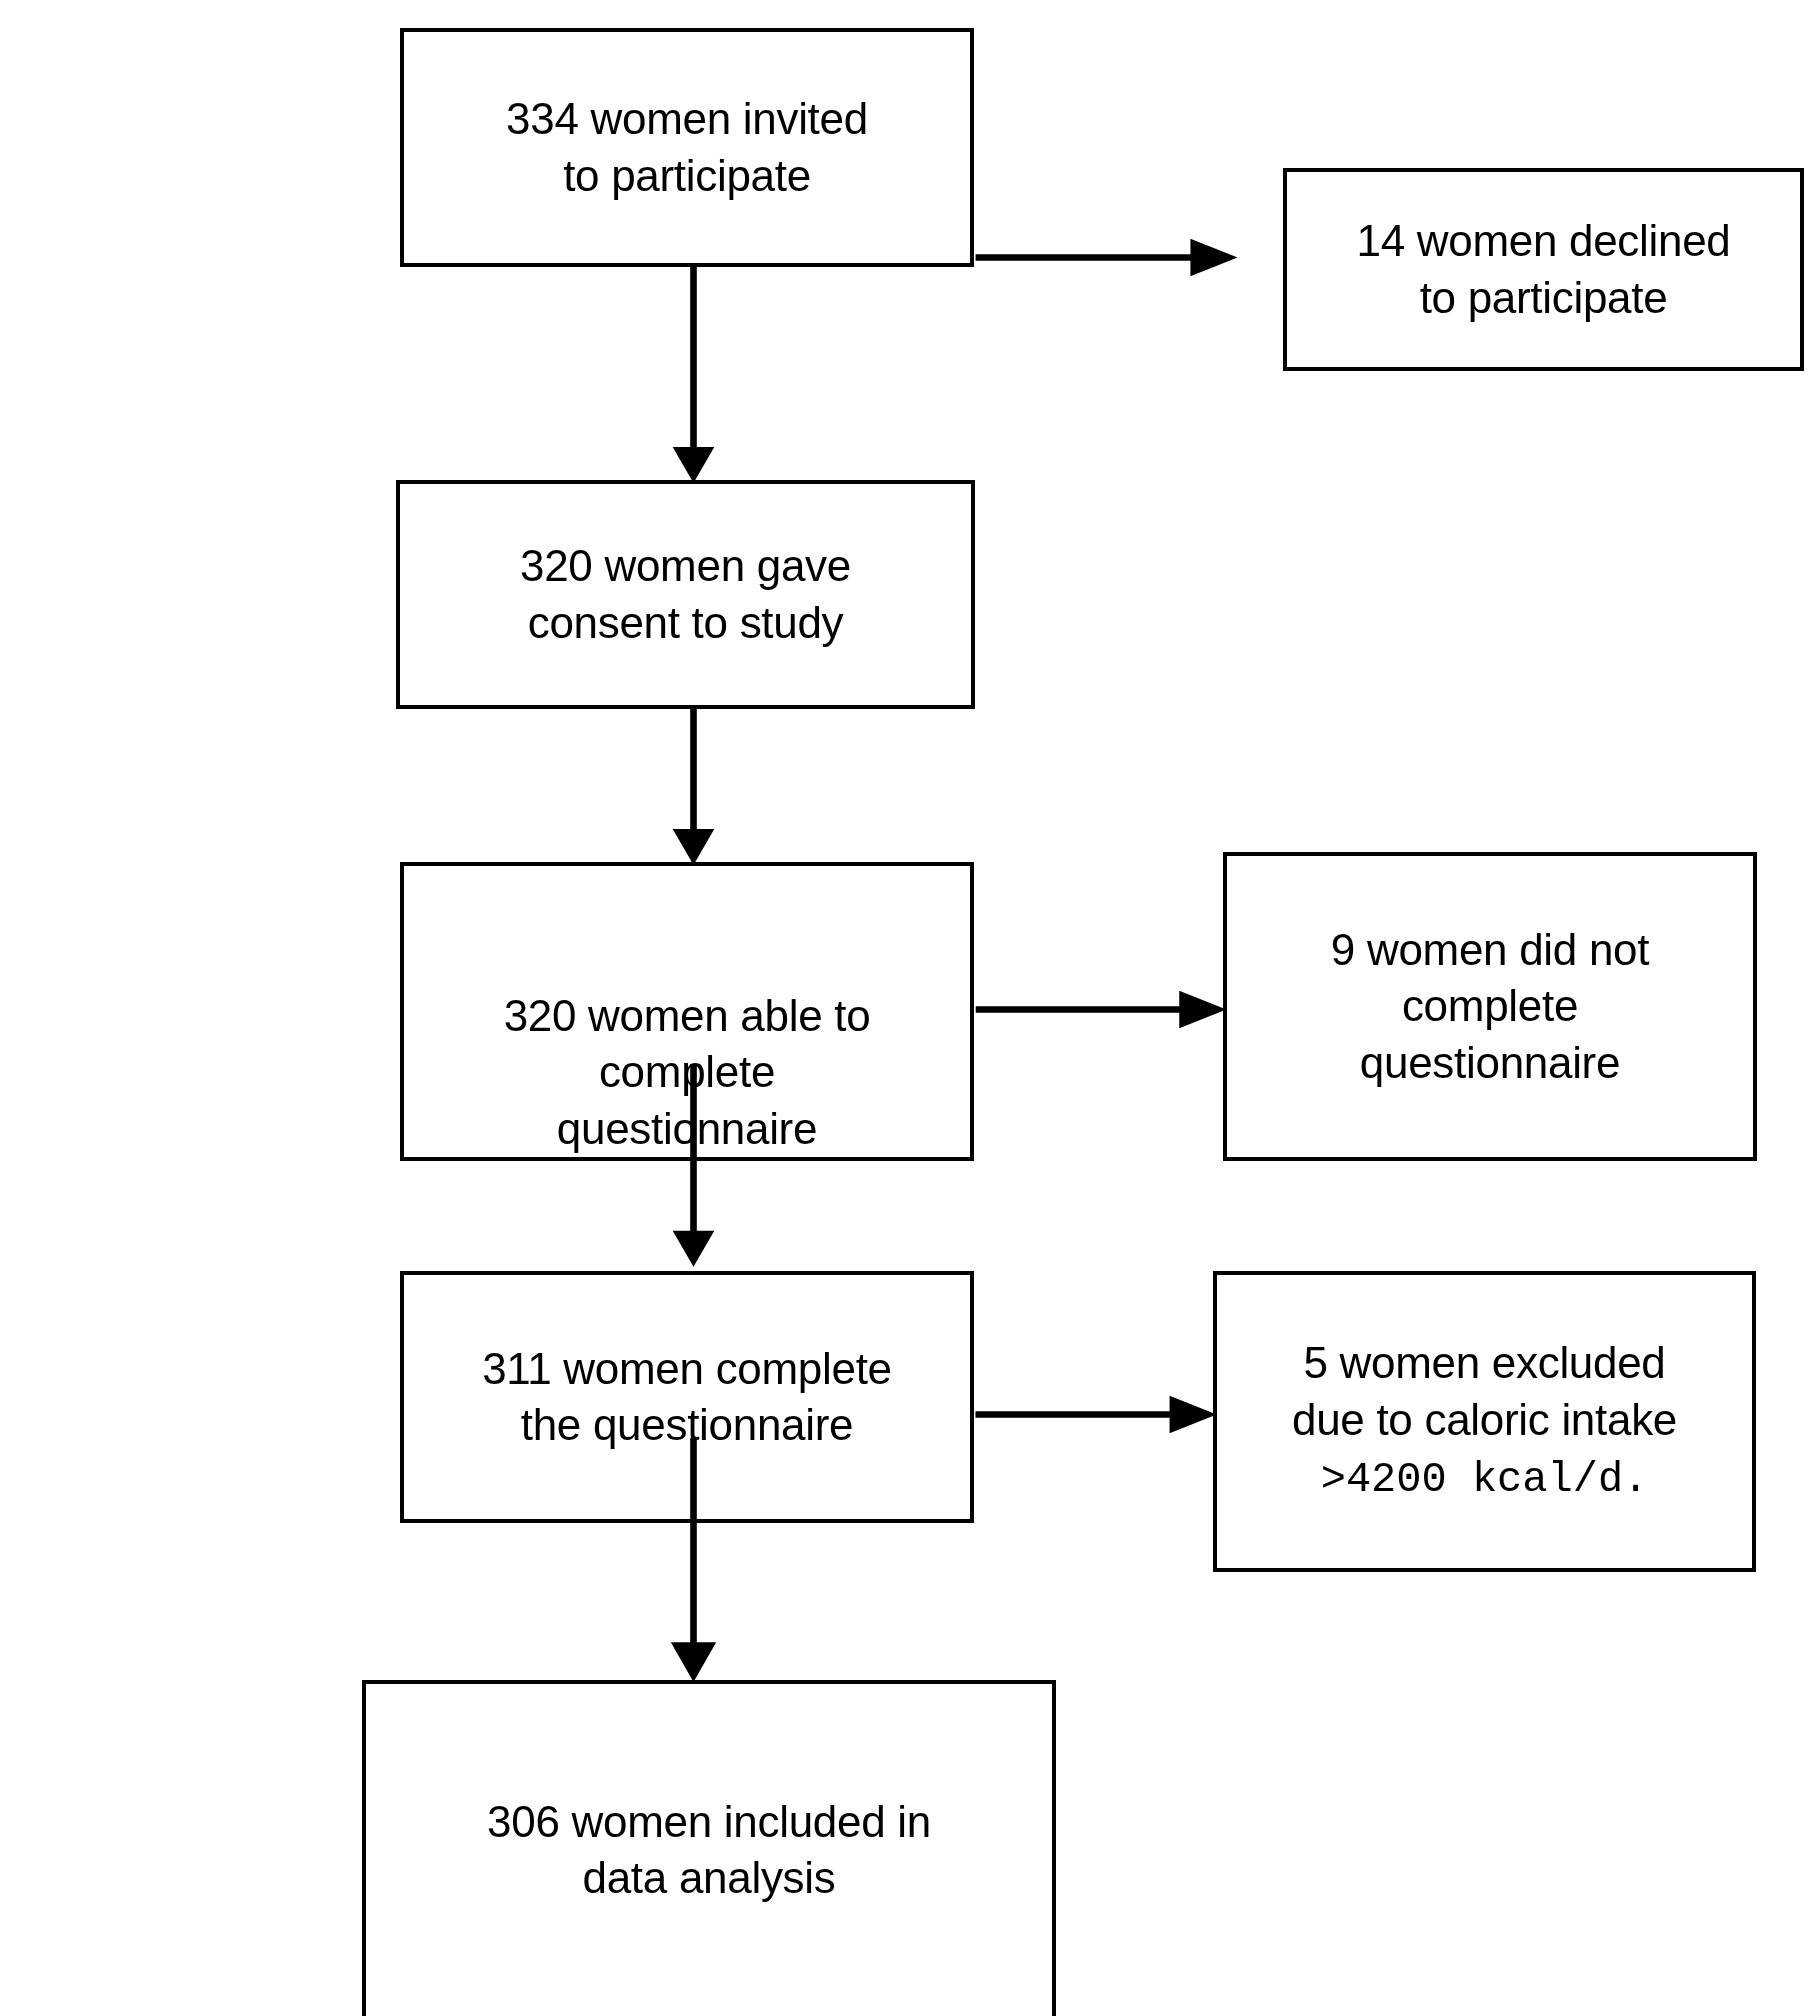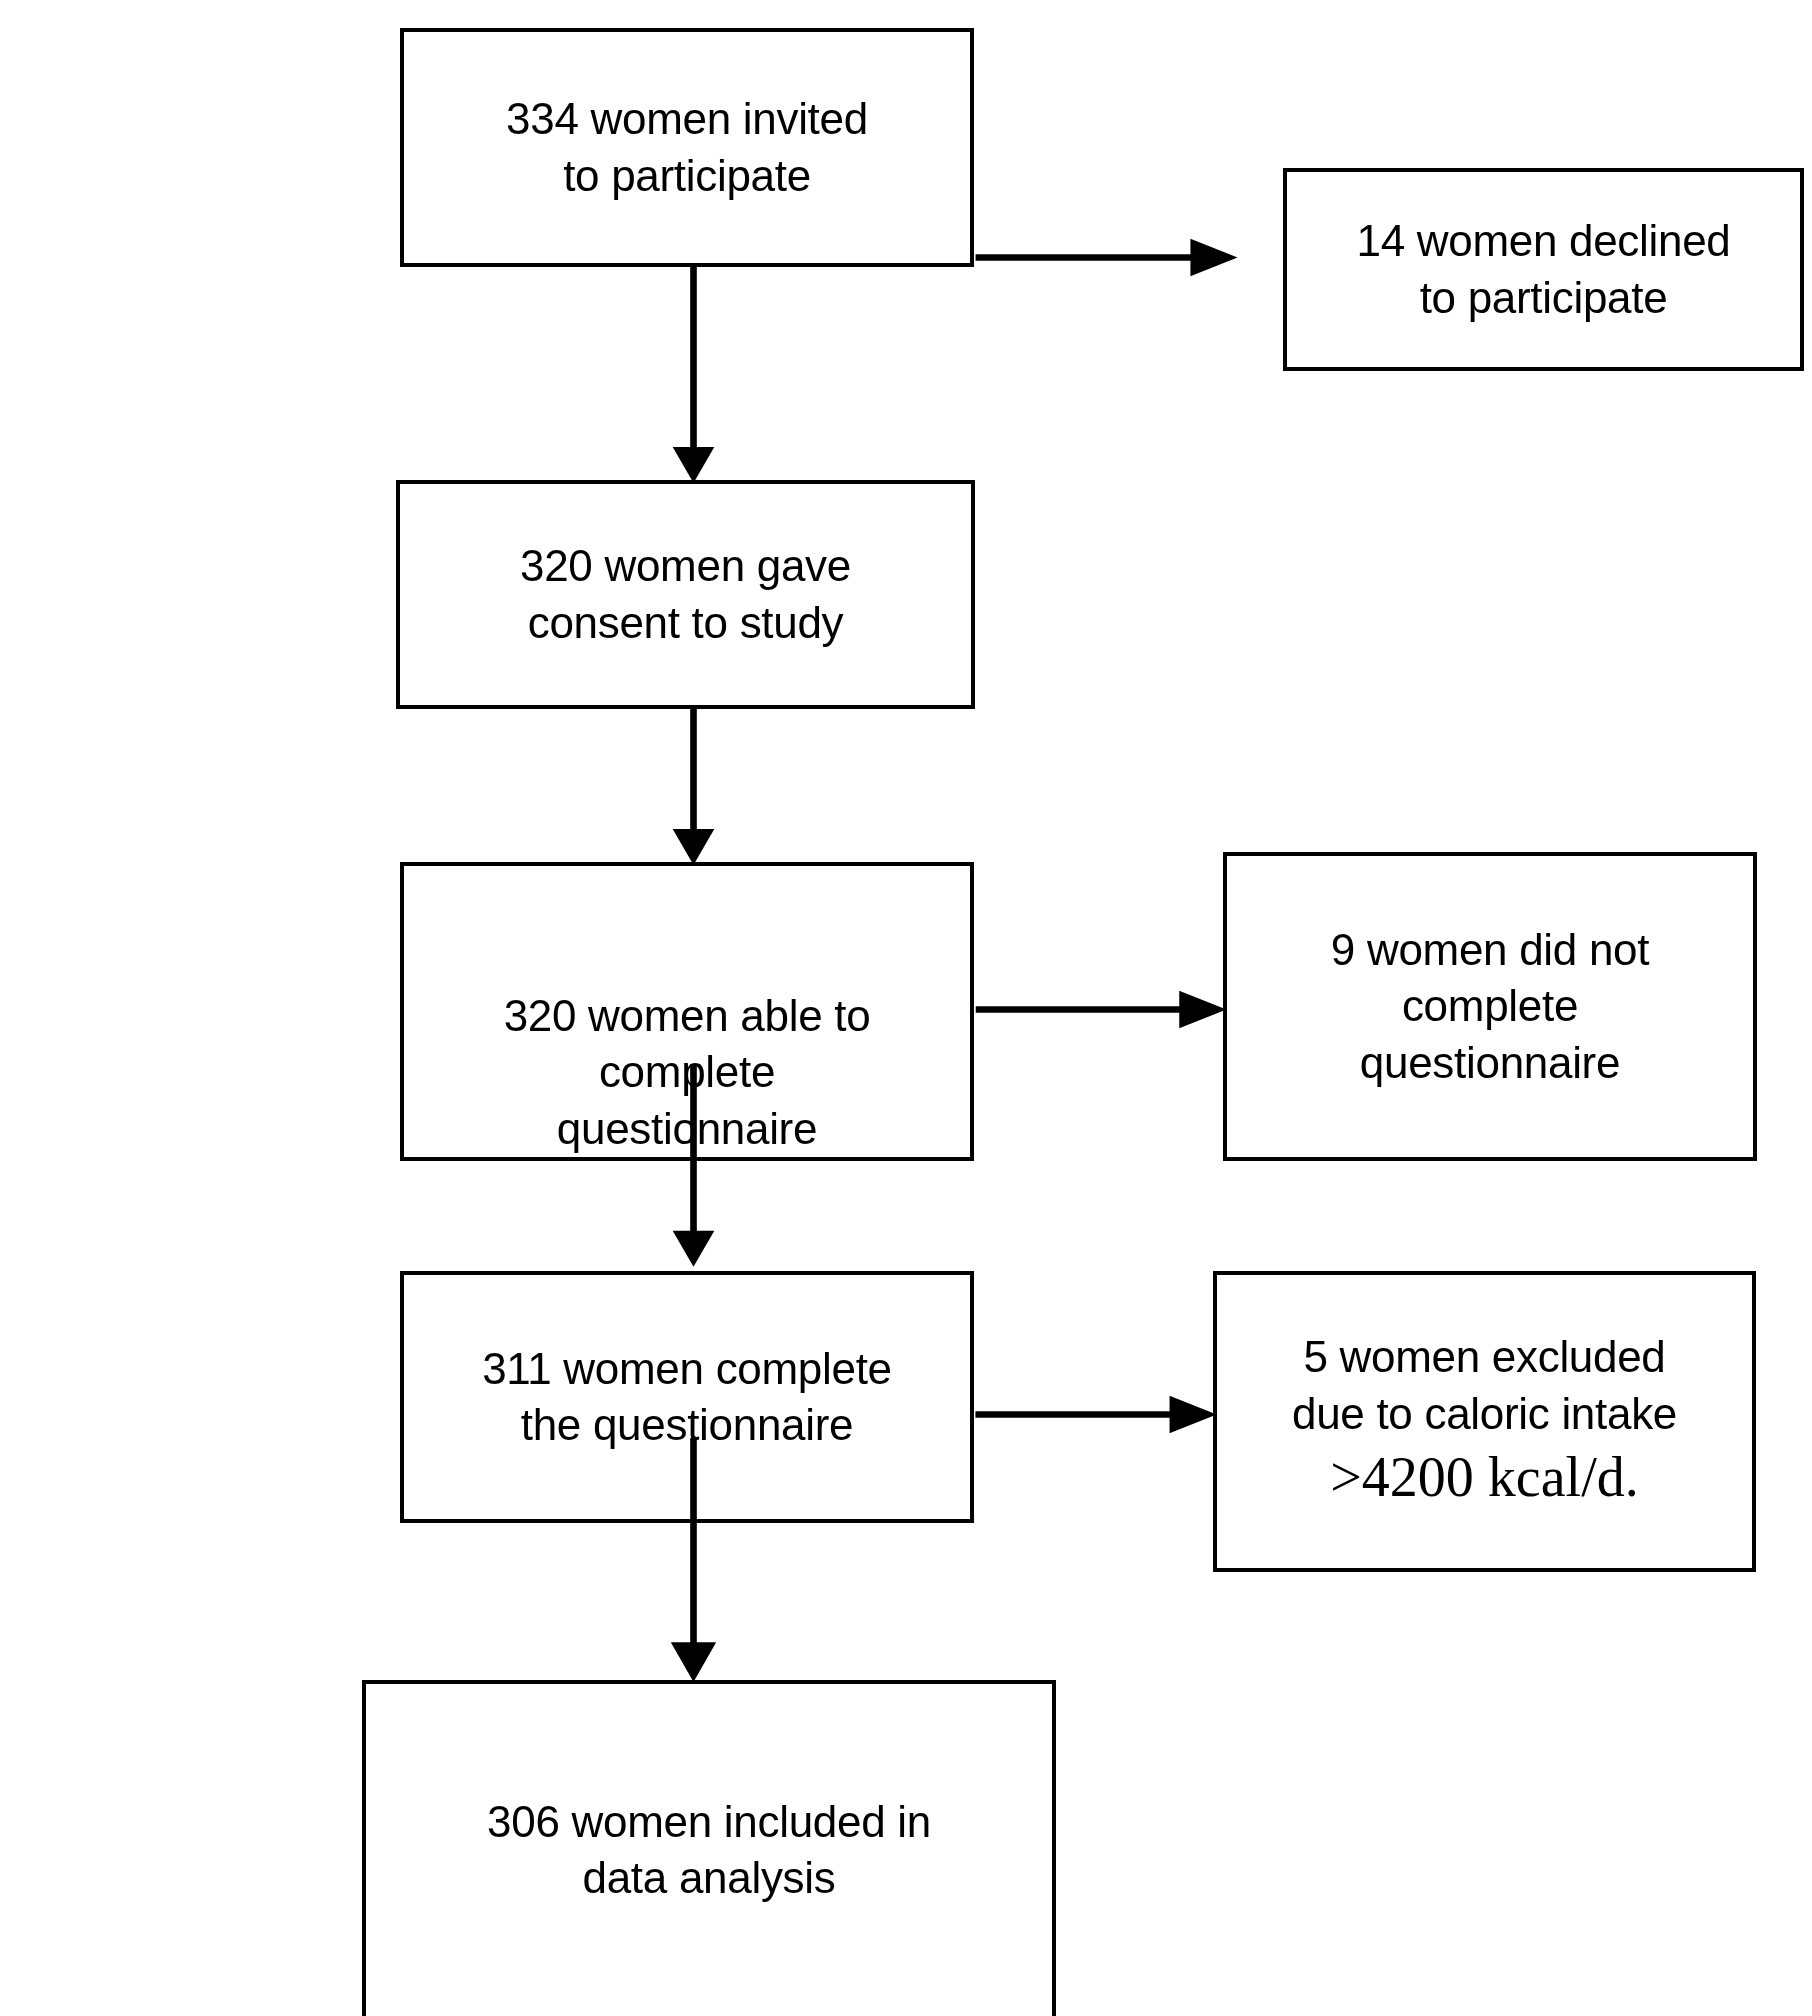--- a/index.html
+++ b/index.html
@@ -34,22 +34,22 @@
     line-height: 1.28;
     letter-spacing: -0.3px;
     padding: 0 13.2px;
     z-index: 2;
   }
   .flow-box .box-text {
     display: block;
     width: 100%;
   }
   .serif-line {
-    font-family: Liberation Serif, serif;
-    font-size: 56px;
+    font-family: Liberation Mono, monospace;
+    font-size: 42px;
     letter-spacing: 0px;
   }
   .connector {
     position: absolute;
     z-index: 1;
   }
   .connector svg {
     display: block;
     overflow: visible;
   }

